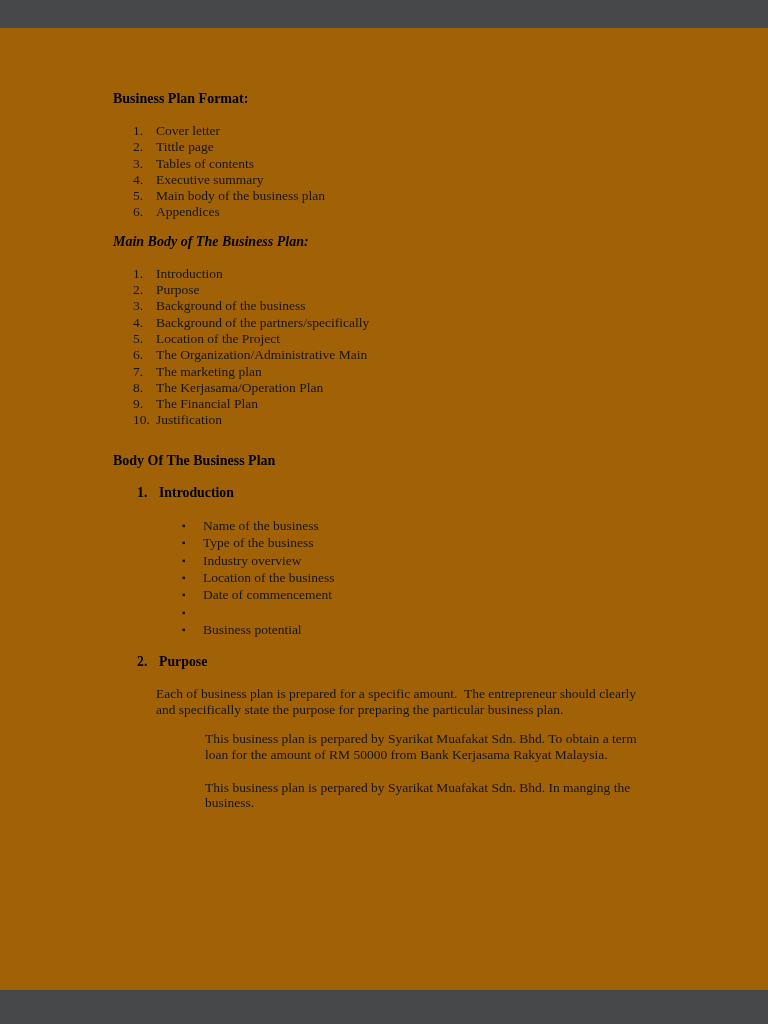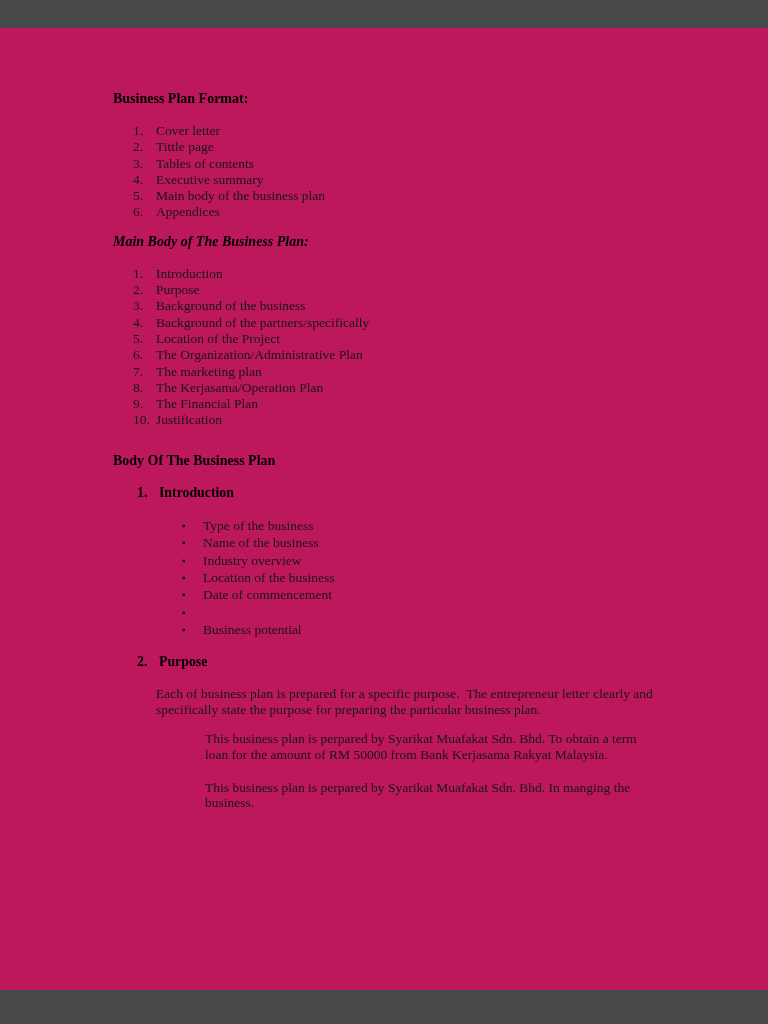--- a/index.html
+++ b/index.html
@@ -12,21 +12,21 @@
     overflow: hidden;
   }
   .chrome-bar {
     position: absolute; left: 0; right: 0;
     background: #47484a;
   }
   .chrome-top { top: 0; height: 28px; }
   .chrome-bottom { bottom: 0; height: 34px; }
   .page {
     position: absolute; top: 28px; bottom: 34px; left: 0; right: 0;
-    background: #be185d;
+    background: #a16207;
   }
   .content {
     padding: 63px 110px 0 113px;
     font-size: 13.5px;
     line-height: 16.3px;
   }
   .heading {
     font-weight: bold;
     font-size: 14px;
     line-height: 16px;
@@ -134,21 +134,21 @@
           <span class="txt">Background of the partners/specifically</span>
         </div>
 
         <div class="num-row">
           <span class="num">5.</span>
           <span class="txt">Location of the Project</span>
         </div>
 
         <div class="num-row">
           <span class="num">6.</span>
-          <span class="txt">The Organization/Administrative Plan</span>
+          <span class="txt">The Organization/Administrative Main</span>
         </div>
 
         <div class="num-row">
           <span class="num">7.</span>
           <span class="txt">The marketing plan</span>
         </div>
 
         <div class="num-row">
           <span class="num">8.</span>
           <span class="txt">The Kerjasama/Operation Plan</span>
@@ -169,26 +169,26 @@
 
     <div class="sub-item">
       <span class="num">1.</span>
       <span class="txt">Introduction</span>
     </div>
 
     <div class="bullet-list">
 
         <div class="bullet-row">
           <span class="bullet-glyph"></span>
+          <span class="txt">Name of the business</span>
+        </div>
+
+        <div class="bullet-row">
+          <span class="bullet-glyph"></span>
           <span class="txt">Type of the business</span>
-        </div>
-
-        <div class="bullet-row">
-          <span class="bullet-glyph"></span>
-          <span class="txt">Name of the business</span>
         </div>
 
         <div class="bullet-row">
           <span class="bullet-glyph"></span>
           <span class="txt">Industry overview</span>
         </div>
 
         <div class="bullet-row">
           <span class="bullet-glyph"></span>
           <span class="txt">Location of the business</span>
@@ -207,21 +207,21 @@
           <span class="bullet-glyph"></span>
           <span class="txt">Business potential</span>
         </div>
       </div>
 
     <div class="sub-item">
       <span class="num">2.</span>
       <span class="txt">Purpose</span>
     </div>
 
-    <div class="para">Each of business plan is prepared for a specific purpose.  The entrepreneur letter clearly and specifically state the purpose for preparing the particular business plan.</div>
+    <div class="para">Each of business plan is prepared for a specific amount.  The entrepreneur should clearly and specifically state the purpose for preparing the particular business plan.</div>
 
 
     <div class="example-para">This business plan is perpared by Syarikat Muafakat Sdn. Bhd. To obtain a term loan for the amount of RM 50000 from Bank Kerjasama Rakyat Malaysia.</div>
 
     <div class="example-para second">This business plan is perpared by Syarikat Muafakat Sdn. Bhd. In manging the business.</div>
 
   </div>
 </div>
 
 <div class="chrome-bar chrome-bottom"></div>

